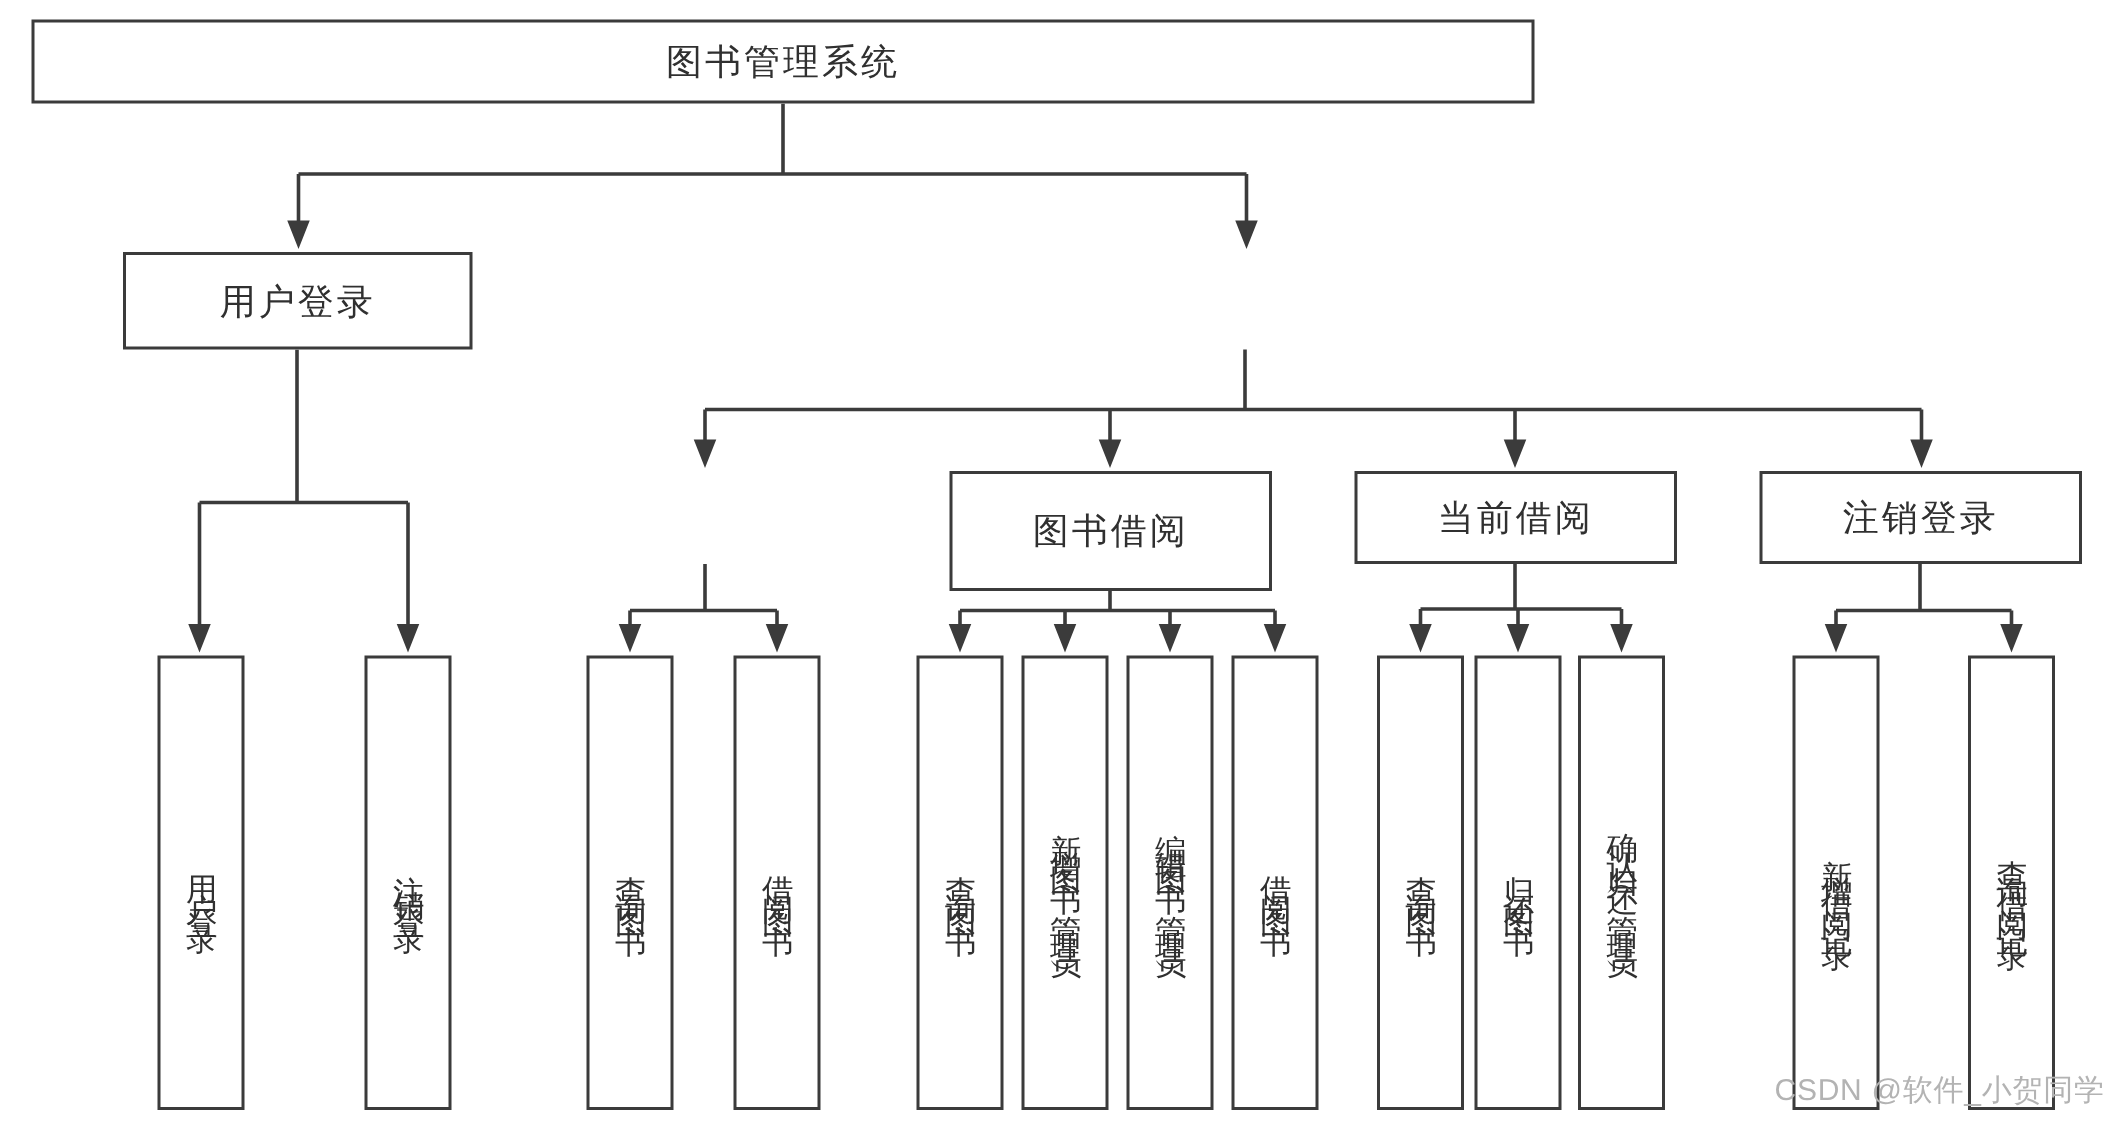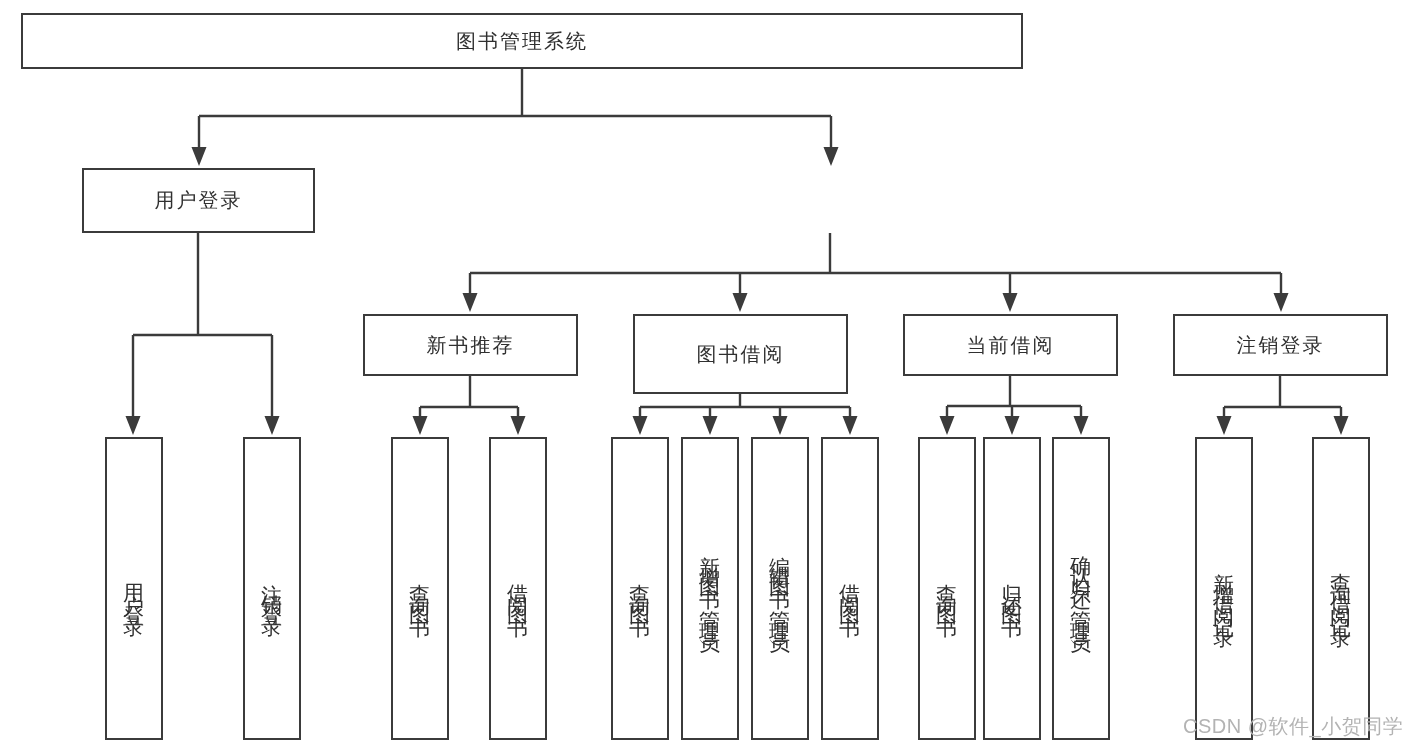--- a/index.html
+++ b/index.html
@@ -21,21 +21,21 @@
   .box {
     position: absolute;
     box-sizing: border-box;
     border: 2px solid #3b3b3b;
     background: #ffffff;
     display: flex;
     align-items: center;
     justify-content: center;
     color: #303030;
   }
-  .hbox { font-size: 20px; letter-spacing: 2px; }
+  .hbox { font-size: 24px; letter-spacing: 2px; }
   .vbox .vt {
     writing-mode: vertical-rl;
     text-orientation: mixed;
     font-size: 21px;
     letter-spacing: 11px;
     line-height: 1;
     color: #303030;
   }
   
   #n-root           { left: 21px;   top: 13px;  width: 1002px; height: 56px; }
@@ -114,23 +114,20 @@
   </svg>
 
   <div class="box hbox" id="n-root">
     <span>图书管理系统</span>
   </div>
 
   <div class="box hbox" id="n-user-login">
     <span>用户登录</span>
   </div>
 
-  <div class="box hbox" id="n-new-book-rec">
-    <span>新书推荐</span>
-  </div>
   <div class="box hbox" id="n-book-borrow">
     <span>图书借阅</span>
   </div>
   <div class="box hbox" id="n-current-borrow">
     <span>当前借阅</span>
   </div>
   <div class="box hbox" id="n-borrow-record">
     <span>注销登录</span>
   </div>
 

